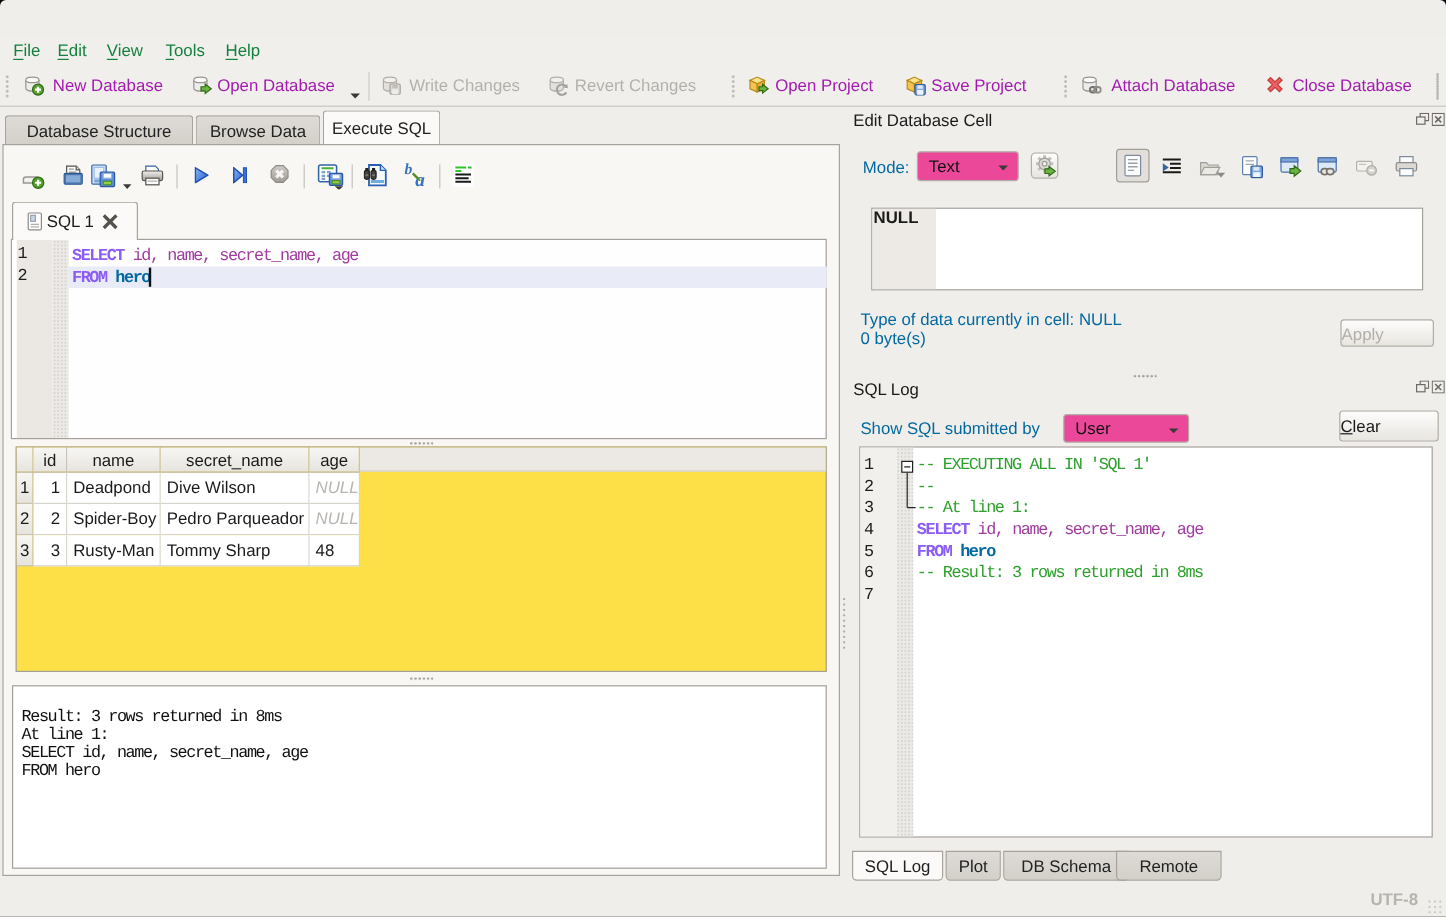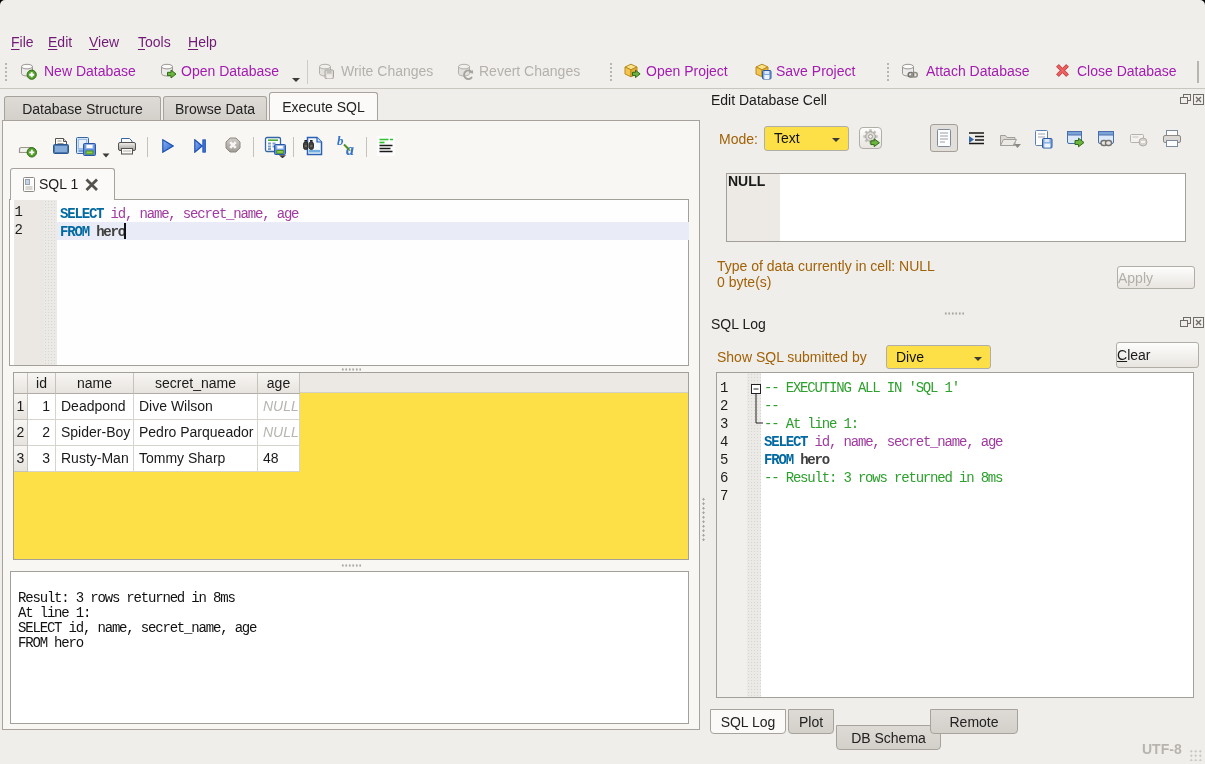--- a/index.html
+++ b/index.html
@@ -12,21 +12,21 @@
 #titlebar { position:absolute; left:0; top:0; width:1205px; height:30px;
   background:linear-gradient(#524f49,#403d38); }
 #titletext { position:absolute; left:0; top:0; width:1205px; height:30px;
   line-height:30px; text-align:center; color:#fffefd; font-weight:bold; font-size:15px; }
 .winbtn { position:absolute; top:6px; width:16px; height:16px; border-radius:50%;
   background:radial-gradient(circle at 50% 35%, #6e6b64, #55524b);
   border:1px solid #34322d; }
 .winbtn svg { position:absolute; left:0; top:0; }
 
 #menubar { position:absolute; left:0; top:30px; width:1205px; height:25px; background:#f1efec; }
-#menubar span { position:absolute; top:4px; font-size:14px; color:#701a75; }
+#menubar span { position:absolute; top:4px; font-size:14px; color:#15803d; }
 #menubar u { text-decoration:underline; text-underline-offset:2px; }
 
 #toolbar { position:absolute; left:0; top:55px; width:1205px; height:34px;
   background:#f1efec; border-bottom:1px solid #c9c6c0; }
 #toolbar .lbl { position:absolute; top:8px; font-size:14px; color:#a21caf; }
 #toolbar .lbl.dis { color:#b4b1ab; }
 .grip { position:absolute; top:7px; width:4px; height:20px;
   background-image:radial-gradient(circle, #b9b6b0 1px, rgba(0,0,0,0) 1.2px);
   background-size:4px 4px; background-position:0 0; }
 .tsep { position:absolute; top:5px; width:1px; height:24px; background:#cfccc6; }
@@ -45,45 +45,45 @@
 #sqltab .txt { position:absolute; left:28px; top:7px; font-size:14px; color:#1a1a1a; }
 
 #editor { position:absolute; left:9px; top:199px; width:680px; height:167px;
   border:1px solid #a39f99; background:#fefefe; }
 #editor .gutter { position:absolute; left:4px; top:0; width:30px; height:100%; background:#ebe8e4; }
 #editor .fold { position:absolute; left:34px; top:0; width:13px; height:100%; background:#eceae6;
   background-image:radial-gradient(circle, #d8d5d0 0.7px, rgba(0,0,0,0) 0.9px); background-size:3px 3px; }
 .mono { font-family:"Liberation Mono", monospace; font-size:14px; letter-spacing:-1.18px; white-space:pre; }
 #editor .ln { position:absolute; left:0; width:13px; text-align:right; color:#1c1c1c;
   font-family:"Liberation Mono", monospace; font-size:14px; }
-.kw { color:#0369a1; font-weight:bold; }
+.kw { color:#8b5cf6; font-weight:bold; }
 .idf { color:#a03ba0; }
-.tbl { color:#404040; font-weight:bold; }
+.tbl { color:#0369a1; font-weight:bold; }
 .cmt { color:#2da02d; }
 
 #rtable { position:absolute; left:13px; top:372px; width:676px; height:188px;
   border:1px solid #a39f99; background:#fde047; }
 .hdrcell { position:absolute; top:0; height:21px; background:linear-gradient(#f8f6f3,#e7e4df);
   border-right:1px solid #c6c2bc; border-bottom:1px solid #b1ada6;
   text-align:center; font-size:14px; color:#1a1a1a; line-height:20px; }
 .rowhdr { position:absolute; left:0; width:14px; height:26px; background:linear-gradient(#f8f6f3,#e7e4df);
   border-right:1px solid #c6c2bc; border-bottom:1px solid #c6c2bc;
   text-align:center; font-size:14px; line-height:25px; }
 .cell { position:absolute; height:26px; white-space:nowrap; overflow:hidden; border-right:1px solid #d7d4ce; border-bottom:1px solid #d7d4ce;
   font-size:14px; line-height:25px; padding:0 5px; color:#1a1a1a; background:#fff; }
 .cell.num { text-align:right; }
 .cell.null { color:#b8b5b0; font-style:italic; }
 
 #msg { position:absolute; left:10px; top:571px; width:679px; height:153px;
   border:1px solid #a39f99; background:#fff; }
 #msg div { position:absolute; left:7px; color:#111; }
 
 .docktitle { position:absolute; font-size:14px; color:#1a1a1a; }
-.lbl14 { position:absolute; font-size:14px; color:#a16207; }
-.combo { position:absolute; background:#fde047; border:1px solid #b1ada7; border-radius:3px; }
+.lbl14 { position:absolute; font-size:14px; color:#0369a1; }
+.combo { position:absolute; background:#ec4899; border:1px solid #b1ada7; border-radius:3px; }
 .combo .ctxt { position:absolute; left:9px; top:3px; font-size:14px; color:#111; }
 .btn { position:absolute; background:linear-gradient(#fdfdfc,#e8e5e0); border:1px solid #b1ada7;
   border-radius:3px; text-align:left; font-size:14px; }
 #cellarea { position:absolute; left:726px; top:173px; width:460px; height:69px;
   border:1px solid #a39f99; background:#fff; }
 #cellarea .gray { position:absolute; left:0; top:0; width:53px; height:67px; background:#edeae5; }
 #cellarea .nulltxt { position:absolute; left:1px; top:-1px; font-size:14px; font-weight:bold; color:#1a1a1a; }
 #logframe { position:absolute; left:716px; top:372px; width:478px; height:326px;
   border:1px solid #a39f99; background:#fff; }
 #logframe .numcol { position:absolute; left:0; top:0; width:30px; height:100%; background:#f2f0ec; }
@@ -167,21 +167,21 @@
         </svg></div>
     <div class="lbl" style="left:926px;">Attach Database</div>
     <div class="abs" style="left:1054px; top:7px;"><svg width="18" height="18" viewBox="0 0 18 18">
           <path d="M2.6 4.8 L4.8 2.6 L8.5 6.3 L12.2 2.6 L14.4 4.8 L10.7 8.5 L14.4 12.2 L12.2 14.4 L8.5 10.7 L4.8 14.4 L2.6 12.2 L6.3 8.5 Z" fill="#eb6060" stroke="#c03a3a" stroke-width="1"></path>
         </svg></div>
     <div class="lbl" style="left:1077px;">Close Database</div>
     <div class="grip" style="left:1196px;"></div>
   </div>
   <div class="tab" style="left:4px; width:157px;">Database Structure</div>
   <div class="tab" style="left:163px; width:104px;">Browse Data</div>
-  <div class="tab" id="tabactive" style="left:269px; width:109px;">Execute SQL</div>
+  <div class="tab" id="tabactive" style="left:269px; width:98px;">Execute SQL</div>
   <div id="pane"></div>
   <div id="sqltoolbar">
   <div class="abs" style="left:18px; top:140px;"><svg width="20" height="18" viewBox="0 0 20 18">
     <path d="M1.5 9.5 q0 -2 2 -2 h9 q2 0 2 2 v3 h-13 z" fill="#efeeeb" stroke="#9a978f" stroke-width="1.2"></path>
     <path d="M2.8 8.9 h10.4 v2 h-10.4 z" fill="#f4f3f1"></path>
     <circle cx="13.8" cy="12.3" r="4.7" fill="#55a02f" stroke="#2f6b16"></circle>
           <path d="M13.8 9.8 v5 M11.3 12.3 h5" stroke="#fff" stroke-width="1.8"></path>
         </svg></div>
   <div class="abs" style="left:52px; top:136px;"><svg width="20" height="20" viewBox="0 0 20 20">
     <path d="M3.5 8 v-5.5 h8 l3 3 v8" fill="#fbfbfa" stroke="#55534e"></path>
@@ -404,21 +404,21 @@
     </svg>
   <svg class="abs" style="left:1162px; top:129px;" width="20" height="19" viewBox="0 0 20 19">
     <rect x="4.5" y="1.5" width="11" height="5" fill="#fcfcfc" stroke="#7c8a9c"></rect>
     <rect x="1.5" y="6.5" width="17" height="7" rx="1.5" fill="#dbd8d3" stroke="#8d8a85"></rect>
     <rect x="4.5" y="11.5" width="11" height="6" fill="#fcfcfc" stroke="#7c8a9c"></rect>
     </svg>
 
   <div class="docktitle" style="left:711px; top:316px;">SQL Log</div>
   <div class="lbl14" style="left:717px; top:349px;">Show S<u>Q</u>L submitted by</div>
   <div class="combo" style="left:886px; top:345px; width:105px; height:24px;">
-    <span class="ctxt">Dive</span>
+    <span class="ctxt">User</span>
     <svg class="abs" style="left:86px; top:10px;" width="10" height="6">
         <path d="M1 1 L5 5 L9 1 Z" fill="#3c3a36"></path>
       </svg>
   </div>
   <div class="btn" style="left:1116px; top:342px; width:83px; height:26px; line-height:25px;"><u>C</u>lear</div>
   <div class="lbl14" style="left:717px; top:258px;">Type of data currently in cell: NULL</div>
   <div class="lbl14" style="left:717px; top:274px;">0 byte(s)</div>
   <div class="btn" style="left:1117px; top:266px; width:78px; height:23px; line-height:22px; color:#b2afa9;">Apply</div>
   <div id="cellarea">
       <div class="gray"></div>
@@ -442,21 +442,21 @@
     </svg>
     <div class="mono abs cmt" style="left:47px; top:7px;">-- EXECUTING ALL IN 'SQL 1'</div>
     <div class="mono abs cmt" style="left:47px; top:25px;">--</div>
     <div class="mono abs cmt" style="left:47px; top:43px;">-- At line 1:</div>
     <div class="mono abs" style="left:47px; top:61px;"><span class="kw">SELECT</span> <span class="idf">id, name, secret_name, age</span></div>
     <div class="mono abs" style="left:47px; top:79px;"><span class="kw">FROM</span> <span class="tbl">hero</span></div>
     <div class="mono abs cmt" style="left:47px; top:97px;">-- Result: 3 rows returned in 8ms</div>
   </div>
   <div class="btab active" style="left:710px; width:76px;">SQL Log</div>
   <div class="btab" style="left:788px; width:46px;">Plot</div>
-  <div class="btab" style="left:836px; width:105px;margin-top:16px;">DB Schema</div>
+  <div class="btab" style="left:836px; width:105px;">DB Schema</div>
   <div class="btab" style="left:930px; width:88px;">Remote</div>
 
   <div class="abs" style="left:341px; top:368px; width:20px; height:3px; background-image:radial-gradient(circle,#a8a59f 1px,rgba(0,0,0,0) 1.2px); background-size:3.5px 3px;"></div>
   <div class="abs" style="left:341px; top:564px; width:20px; height:3px; background-image:radial-gradient(circle,#a8a59f 1px,rgba(0,0,0,0) 1.2px); background-size:3.5px 3px;"></div>
   <div class="abs" style="left:944px; top:312px; width:20px; height:3px; background-image:radial-gradient(circle,#a8a59f 1px,rgba(0,0,0,0) 1.2px); background-size:3.5px 3px;"></div>
   <div class="abs" style="left:1196px; top:60px; width:4px; height:24px; background-image:radial-gradient(circle,#b9b6b0 1px,rgba(0,0,0,0) 1.2px); background-size:4px 4px;"></div>
   <div class="abs" style="left:1189px; top:749px; width:13px; height:12px; background-image:radial-gradient(circle,#c8c5bf 1px,rgba(0,0,0,0) 1.2px); background-size:4.5px 4.5px;"></div>
   <div class="abs" style="left:702px; top:497px; width:3px; height:45px; background-image:radial-gradient(circle,#a8a59f 1px,rgba(0,0,0,0) 1.2px); background-size:3px 4.5px;"></div>
   <div id="utf8">UTF-8</div>
 </div>

